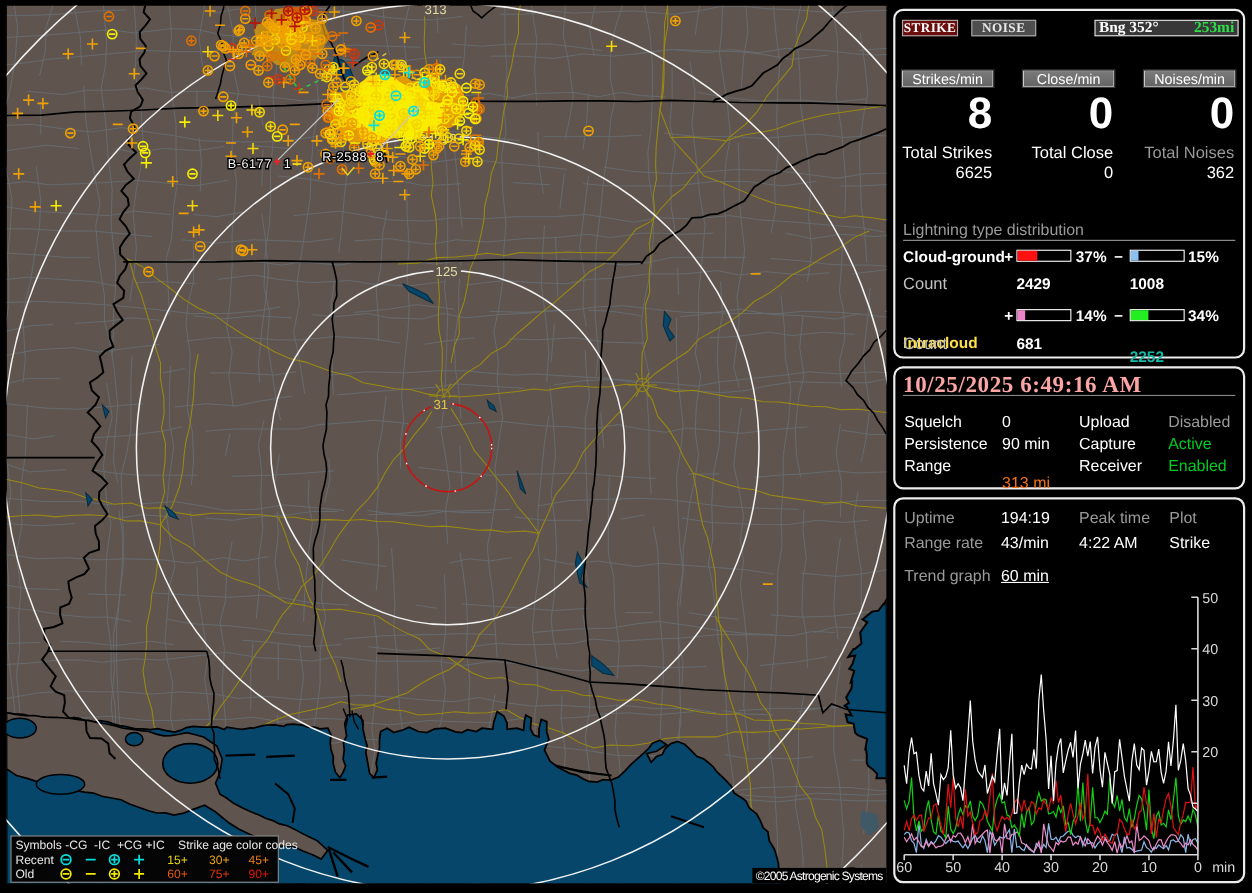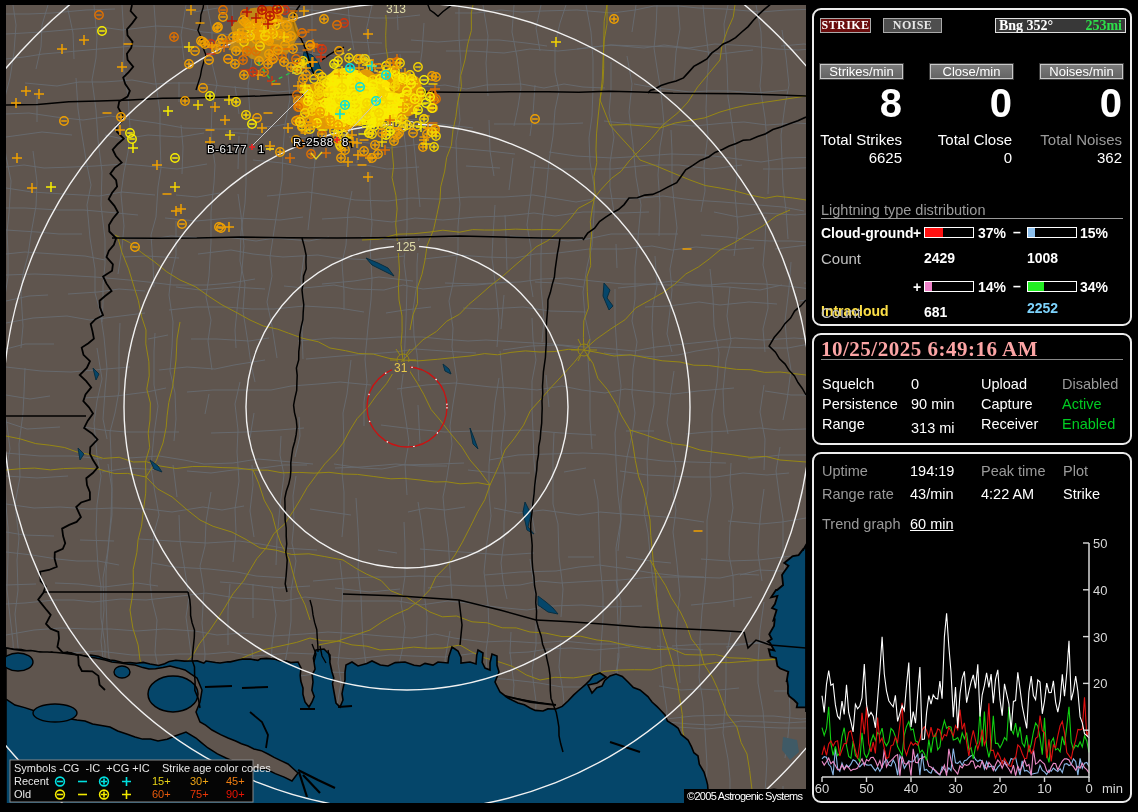--- a/index.html
+++ b/index.html
@@ -1051,33 +1051,33 @@
       <div style="width:14%;height:9px;background:#ee82c8"></div>
     </div>
     <div style="font:bold 14px 'Liberation Sans',sans-serif;color:#fff;position:absolute;left:978px;top:279px;">14%</div>
     <div style="font:bold 14px 'Liberation Sans',sans-serif;color:#fff;position:absolute;left:1013px;top:278px;">–</div>
     <div style="position:absolute;left:1027px;top:281px;width:48px;height:9px;border:1px solid #fff;background:#000">
       <div style="width:34%;height:9px;background:#22ee22"></div>
     </div>
     <div style="font:bold 14px 'Liberation Sans',sans-serif;color:#fff;position:absolute;left:1080px;top:279px;">34%</div>
     <div style="position:absolute;left:821px;top:304px;color:#c0c0c0;font:15px 'Liberation Sans',sans-serif;">Count</div>
     <div style="font:bold 14px 'Liberation Sans',sans-serif;color:#fff;position:absolute;left:924px;top:304px;">681</div>
-    <div style="font:bold 14px 'Liberation Sans',sans-serif;color:#7dd3fc;position:absolute;left:1027px;top:300px;">2252</div>
+    <div style="font:bold 14px 'Liberation Sans',sans-serif;color:#14b8a6;position:absolute;left:1027px;top:316px;">2252</div>
     <div style="position:absolute;left:821px;top:337px;color:#fca5a5;font:bold 21px 'Liberation Serif',serif;letter-spacing:0.5px">10/25/2025 6:49:16 AM</div>
     <div style="position:absolute;left:821px;top:359px;width:302px;height:1px;background:#888;"></div>
     <div style="position:absolute;font:14.5px 'Liberation Sans',sans-serif;left:822px;top:376px;color:#fff;">Squelch</div>
     <div style="position:absolute;font:14.5px 'Liberation Sans',sans-serif;left:911px;top:376px;color:#fff;">0</div>
     <div style="position:absolute;font:14.5px 'Liberation Sans',sans-serif;left:981px;top:376px;color:#fff;">Upload</div>
     <div style="position:absolute;font:14.5px 'Liberation Sans',sans-serif;left:1062px;top:376px;color:#9a9a9a;">Disabled</div>
     <div style="position:absolute;font:14.5px 'Liberation Sans',sans-serif;left:822px;top:396px;color:#fff;">Persistence</div>
     <div style="position:absolute;font:14.5px 'Liberation Sans',sans-serif;left:911px;top:396px;color:#fff;">90 min</div>
     <div style="position:absolute;font:14.5px 'Liberation Sans',sans-serif;left:981px;top:396px;color:#fff;">Capture</div>
     <div style="position:absolute;font:14.5px 'Liberation Sans',sans-serif;left:1062px;top:396px;color:#00cc22;">Active</div>
     <div style="position:absolute;font:14.5px 'Liberation Sans',sans-serif;left:822px;top:416px;color:#fff;">Range</div>
-    <div style="position:absolute;font:14.5px 'Liberation Sans',sans-serif;left:911px;top:420px;color:#ffffff;">313 mi</div>
+    <div style="position:absolute;font:14.5px 'Liberation Sans',sans-serif;left:911px;top:432px;color:#f97316;">313 mi</div>
     <div style="position:absolute;font:14.5px 'Liberation Sans',sans-serif;left:981px;top:416px;color:#fff;">Receiver</div>
     <div style="position:absolute;font:14.5px 'Liberation Sans',sans-serif;left:1062px;top:416px;color:#00cc22;">Enabled</div>
     <div style="position:absolute;font:14.5px 'Liberation Sans',sans-serif;left:822px;top:463px;color:#9a9a9a;">Uptime</div>
     <div style="position:absolute;font:14.5px 'Liberation Sans',sans-serif;left:910px;top:463px;color:#fff;">194:19</div>
     <div style="position:absolute;font:14.5px 'Liberation Sans',sans-serif;left:981px;top:463px;color:#9a9a9a;">Peak time</div>
     <div style="position:absolute;font:14.5px 'Liberation Sans',sans-serif;left:1063px;top:463px;color:#9a9a9a;">Plot</div>
     <div style="position:absolute;font:14.5px 'Liberation Sans',sans-serif;left:822px;top:486px;color:#9a9a9a;">Range rate</div>
     <div style="position:absolute;font:14.5px 'Liberation Sans',sans-serif;left:910px;top:486px;color:#fff;">43/min</div>
     <div style="position:absolute;font:14.5px 'Liberation Sans',sans-serif;left:981px;top:486px;color:#fff;">4:22 AM</div>
     <div style="position:absolute;font:14.5px 'Liberation Sans',sans-serif;left:1063px;top:486px;color:#fff;">Strike</div>

